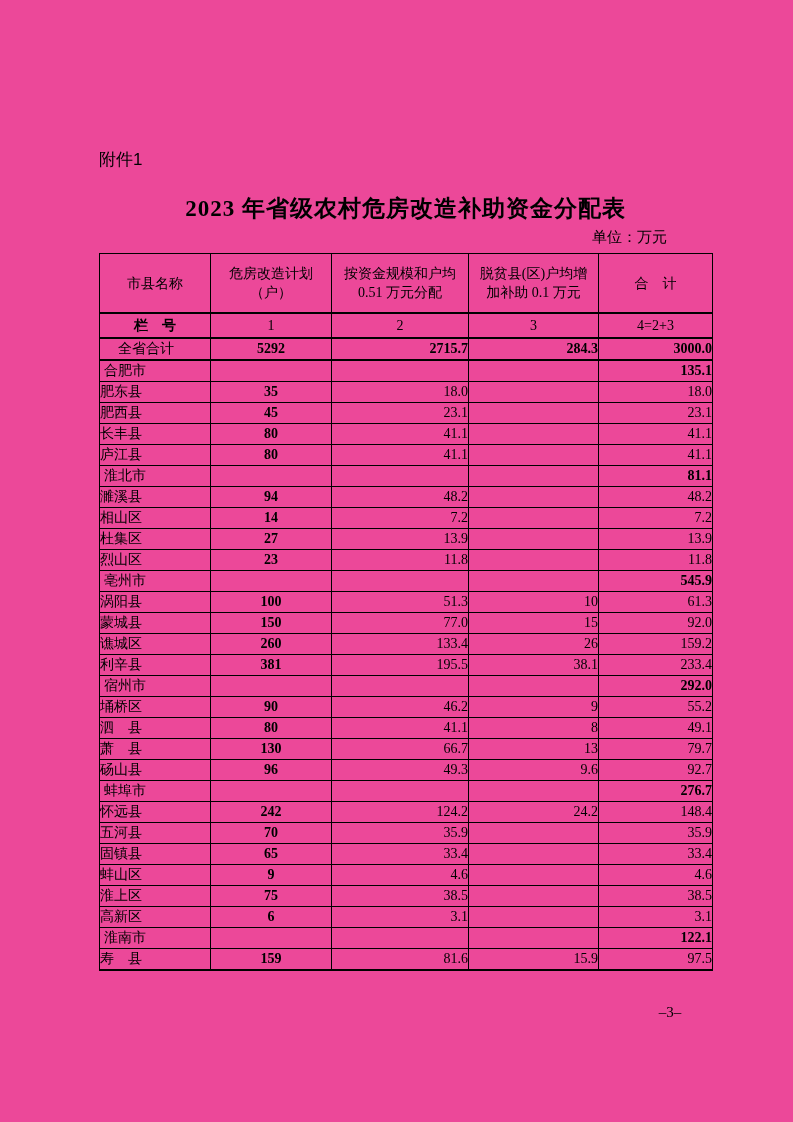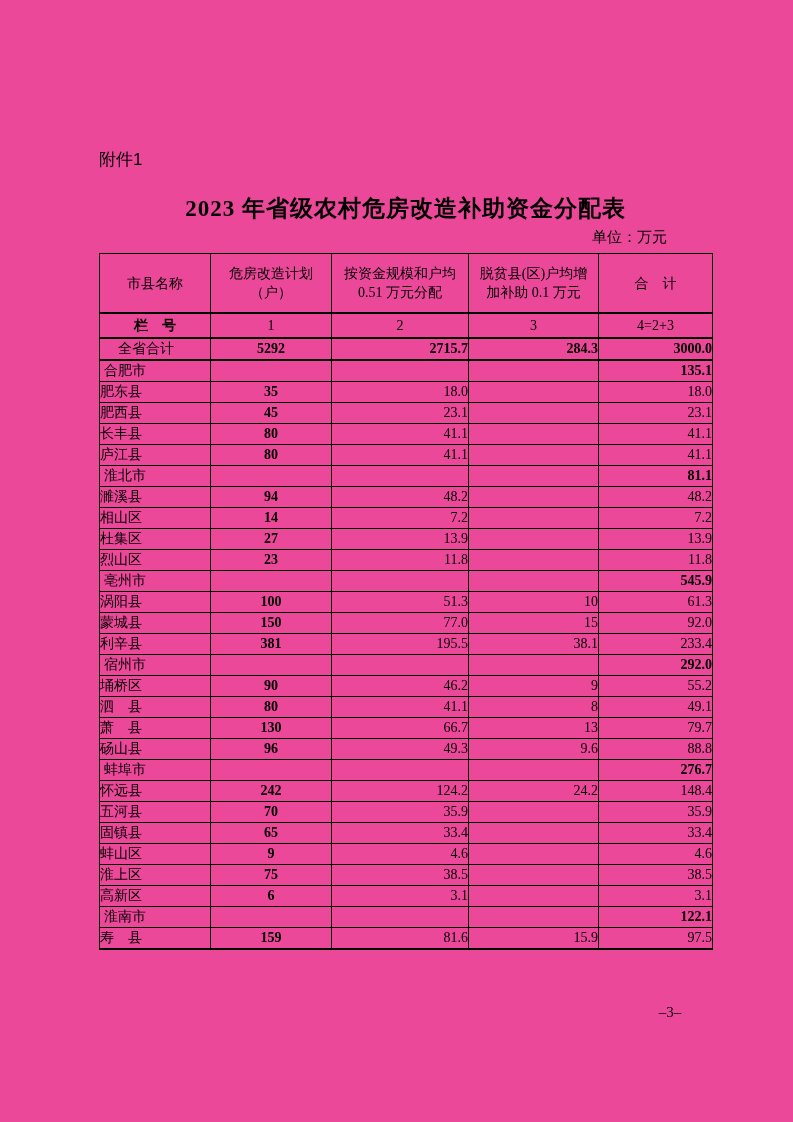--- a/index.html
+++ b/index.html
@@ -201,20 +201,27 @@
           <td class="total">61.3</td>
         </tr>
         <tr class="county">
           <td class="name">蒙城县</td>
           <td class="plan">150</td>
           <td class="fund">77.0</td>
           <td class="poverty">15</td>
           <td class="total">92.0</td>
         </tr>
         <tr class="county">
+          <td class="name">谯城区</td>
+          <td class="plan">260</td>
+          <td class="fund">133.4</td>
+          <td class="poverty">26</td>
+          <td class="total">159.2</td>
+        </tr>
+        <tr class="county">
           <td class="name">利辛县</td>
           <td class="plan">381</td>
           <td class="fund">195.5</td>
           <td class="poverty">38.1</td>
           <td class="total">233.4</td>
         </tr>
         <tr class="city">
           <td class="name">宿州市</td>
           <td class="plan"></td>
           <td class="fund"></td>
@@ -240,21 +247,21 @@
           <td class="plan">130</td>
           <td class="fund">66.7</td>
           <td class="poverty">13</td>
           <td class="total">79.7</td>
         </tr>
         <tr class="county">
           <td class="name">砀山县</td>
           <td class="plan">96</td>
           <td class="fund">49.3</td>
           <td class="poverty">9.6</td>
-          <td class="total">88.8</td>
+          <td class="total">92.7</td>
         </tr>
         <tr class="city">
           <td class="name">蚌埠市</td>
           <td class="plan"></td>
           <td class="fund"></td>
           <td class="poverty"></td>
           <td class="total">276.7</td>
         </tr>
         <tr class="county">
           <td class="name">怀远县</td>

